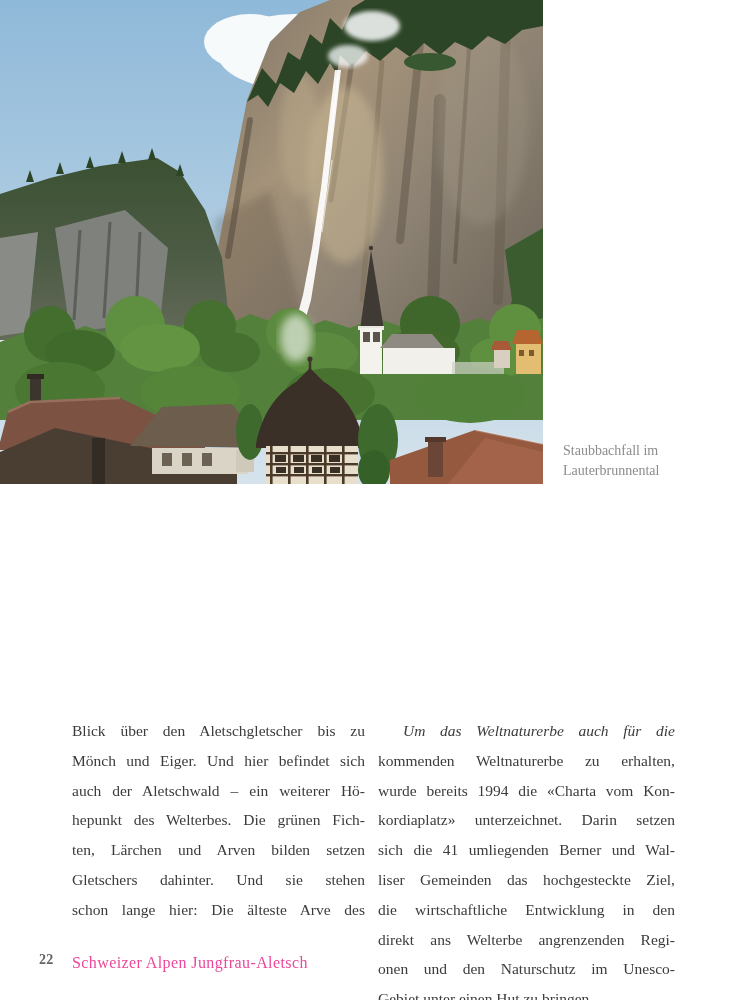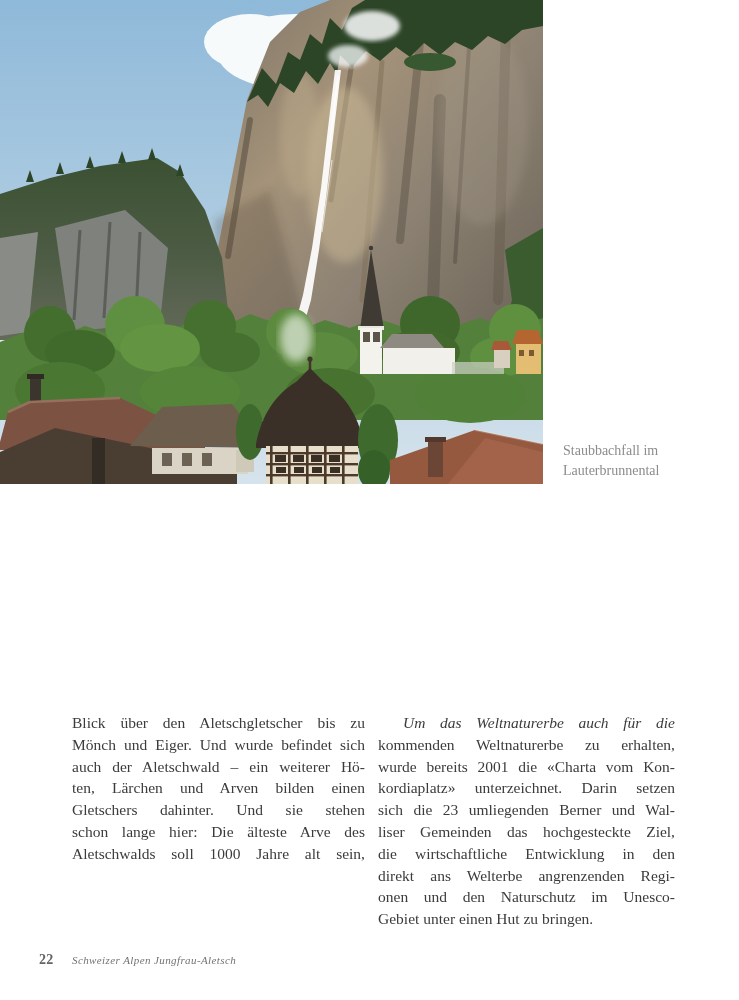--- a/index.html
+++ b/index.html
@@ -15,32 +15,32 @@
     font-family:"Liberation Serif", serif;
     font-size:14px; line-height:19.5px; color:#8c8c8c;margin-left:13px;
   }
 
   .col {
     position:absolute; top:712px;
     font-size:15.5px; line-height:21.8px; color:#3b3b3b;
   }
   .col-left  { left:72px;  width:293px; }
   .col-right { left:378px; width:297px; }
-  .tl { text-align:justify; text-align-last:justify; }
+  .tl { text-align:justify; text-align-last:justify;margin-top:8px; }
   .tl.last { text-align-last:left; }
   .tl.indent { text-indent:25px;font-style:italic; }
 
   .footer { position:absolute; left:0; top:952px; width:739px; height:24px; }
   .page-number {
     position:absolute; left:39px; top:0;
     font-size:14px; font-weight:600; color:#646464; letter-spacing:0.3px;
   }
   .running-title {
     position:absolute; left:72px; top:2px;
-    font-size:11px; color:#737373; letter-spacing:0.4px;font-style:italic;
+    font-size:16px; color:#ec4899; letter-spacing:0.4px;
   }
 </style>
 </head>
 <body>
 
 <div class="page">
 
   <div class="photo-wrap">
     <svg viewBox="0 0 543 484" xmlns="http://www.w3.org/2000/svg">
       <defs>
@@ -224,34 +224,34 @@
     </svg>
   </div>
 
   <div class="caption">
     <div>Staubbachfall im</div>
     <div>Lauterbrunnental</div>
   </div>
 
   <div class="col col-left">
     <div class="tl">Blick über den Aletschgletscher bis zu</div>
-    <div class="tl">Mönch und Eiger. Und wurde befindet sich</div>
+    <div class="tl">Mönch und Eiger. Und hier befindet sich</div>
     <div class="tl">auch der Aletschwald – ein weiterer Hö-</div>
-    <div class="tl">ten, Lärchen und Arven bilden einen</div>
+    <div class="tl">hepunkt des Welterbes. Die grünen Fich-</div>
+    <div class="tl">ten, Lärchen und Arven bilden setzen</div>
     <div class="tl">Gletschers dahinter. Und sie stehen</div>
     <div class="tl">schon lange hier: Die älteste Arve des</div>
-    <div class="tl">Aletschwalds soll 1000 Jahre alt sein,</div>
   </div>
 
   <div class="col col-right">
     <div class="tl indent">Um das Weltnaturerbe auch für die</div>
     <div class="tl">kommenden Weltnaturerbe zu erhalten,</div>
-    <div class="tl">wurde bereits 2001 die «Charta vom Kon-</div>
+    <div class="tl">wurde bereits 1994 die «Charta vom Kon-</div>
     <div class="tl">kordiaplatz» unterzeichnet. Darin setzen</div>
-    <div class="tl">sich die 23 umliegenden Berner und Wal-</div>
+    <div class="tl">sich die 41 umliegenden Berner und Wal-</div>
     <div class="tl">liser Gemeinden das hochgesteckte Ziel,</div>
     <div class="tl">die wirtschaftliche Entwicklung in den</div>
     <div class="tl">direkt ans Welterbe angrenzenden Regi-</div>
     <div class="tl">onen und den Naturschutz im Unesco-</div>
     <div class="tl last">Gebiet unter einen Hut zu bringen.</div>
   </div>
 
   <div class="footer">
     <span class="page-number">22</span>
     <span class="running-title">Schweizer Alpen Jungfrau-Aletsch</span>

